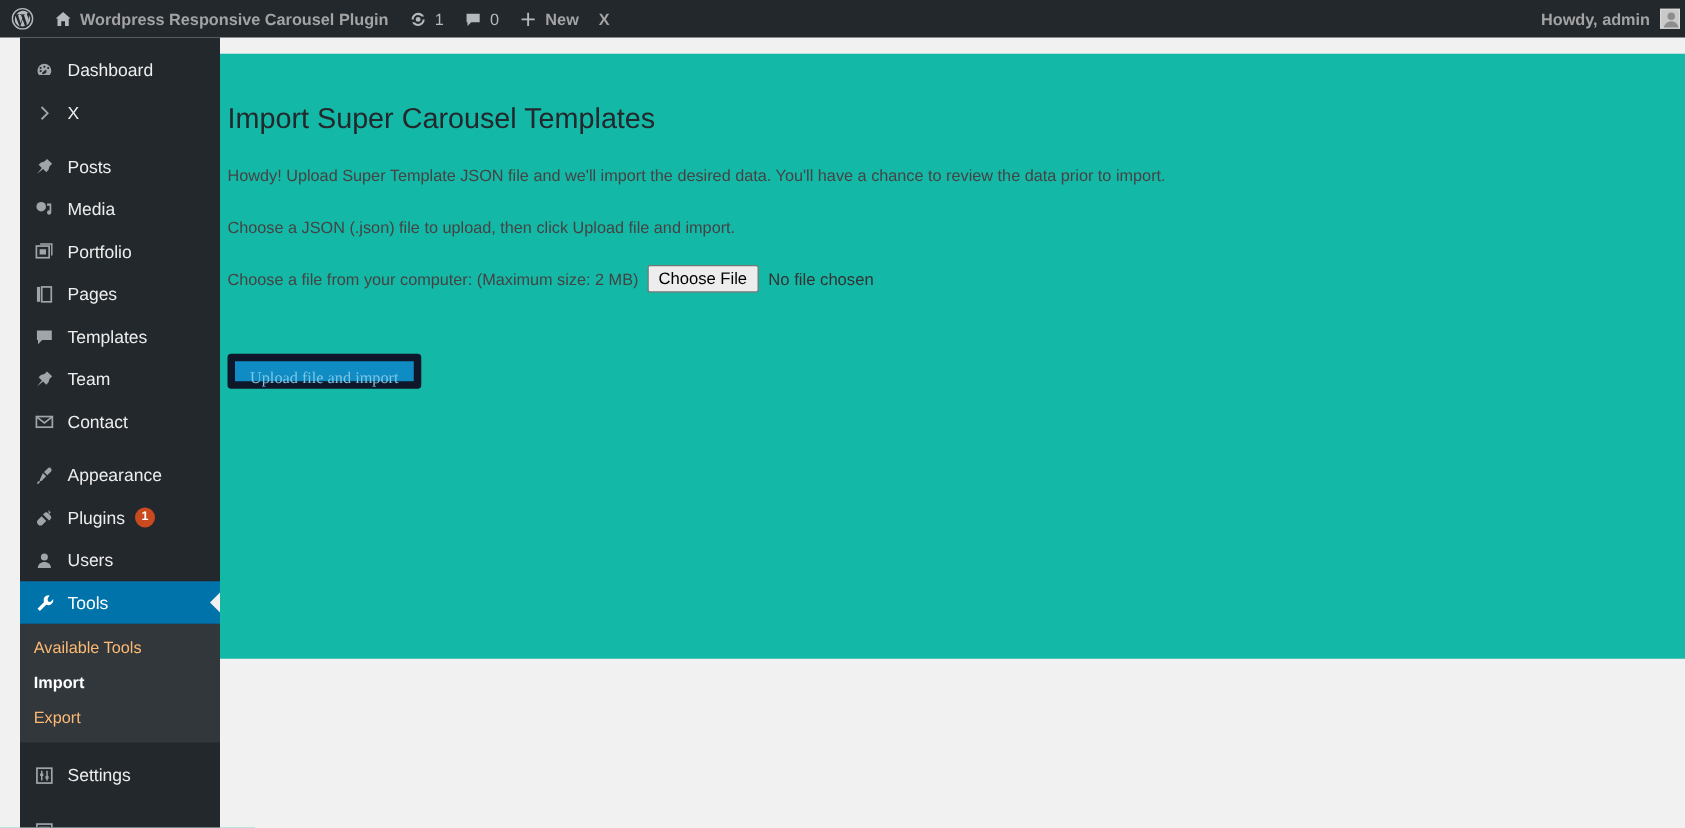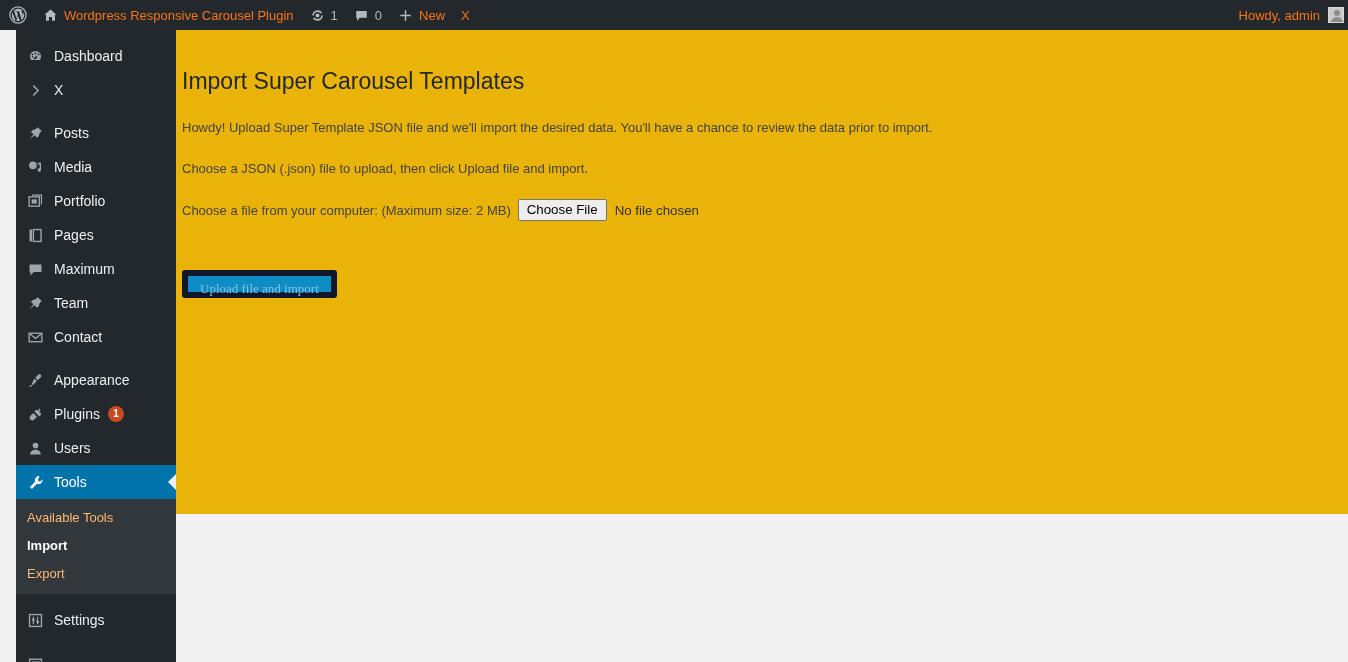--- a/index.html
+++ b/index.html
@@ -19,21 +19,21 @@
     background: #23282d;
     color: #b4b9be;
     font-size: 13px;
     display: flex; align-items: center;
     z-index: 50;
   }
   .ab-item {
     height: 30px; display: flex; align-items: center;
     padding: 0 8px; gap: 6px; color: #b4b9be; white-space: nowrap;
   }
-  .ab-item .lbl { color: #f97316; }
+  .ab-item .lbl { color: #a3a3a3; font-weight: bold; }
   .ab-logo { padding: 0 8px 0 9px; }
   .ab-count { color: #b4b9be; font-size: 13px; }
   #adminbar .spacer { flex: 1 1 auto; }
   .ab-right { padding-right: 4px; gap: 8px; margin-left: 48px; }
   .avatar {
     width: 16px; height: 16px; background: #c9c9c9;
     border: 1px solid #d8d8d8; position: relative; overflow: hidden;
     flex: 0 0 auto;
   }
   .avatar::before {
@@ -93,23 +93,23 @@
   }
   .submenu { background: #32373c; padding: 5px 0 6px; }
   .submenu .sub-item {
     display: block; padding: 6px 0 6px 11px;
     font-size: 13px; color: #fdba74; line-height: 16px;
   }
   .submenu .sub-item.current { color: #fff; font-weight: 700; }
 
   
   #content {
-    position: absolute; top: 30px; left: 160px;
+    position: absolute; top: 43px; left: 160px;
     width: 1188px; height: 484px;
-    background: #eab308;
+    background: #14b8a6;
     padding: 10px 20px 0 22px;
     overflow: hidden;
   }
   h1.page-title {
     font-size: 23px; font-weight: 400; color: #23282d;
     margin: 18px 0 18px 0; padding: 9px 0 4px 0; line-height: 29px;
   }
   .para {
     font-size: 13px; color: #444; line-height: 1.5;
     margin: 0 0 21px 0;
@@ -272,21 +272,21 @@
     </span>
     <span class="m-label">Pages</span>
   </div>
 
   <div class="menu-item">
     <span class="m-ico">
       <svg width="17" height="17" viewBox="0 0 20 20">
         <path d="M3 4h14v9H8l-4 4v-4H3z" fill="currentColor"></path>
       </svg>
     </span>
-    <span class="m-label">Maximum</span>
+    <span class="m-label">Templates</span>
   </div>
 
   <div class="menu-item">
     <span class="m-ico">
       <svg width="17" height="17" viewBox="0 0 20 20">
         <path d="M12.5 2.5 10 5l-3.2.9L4.6 8l3 3-4.6 5.8L8.8 12l3 3 2.1-2.2.9-3.2 2.5-2.5z" fill="currentColor"></path>
       </svg>
     </span>
     <span class="m-label">Team</span>
   </div>

